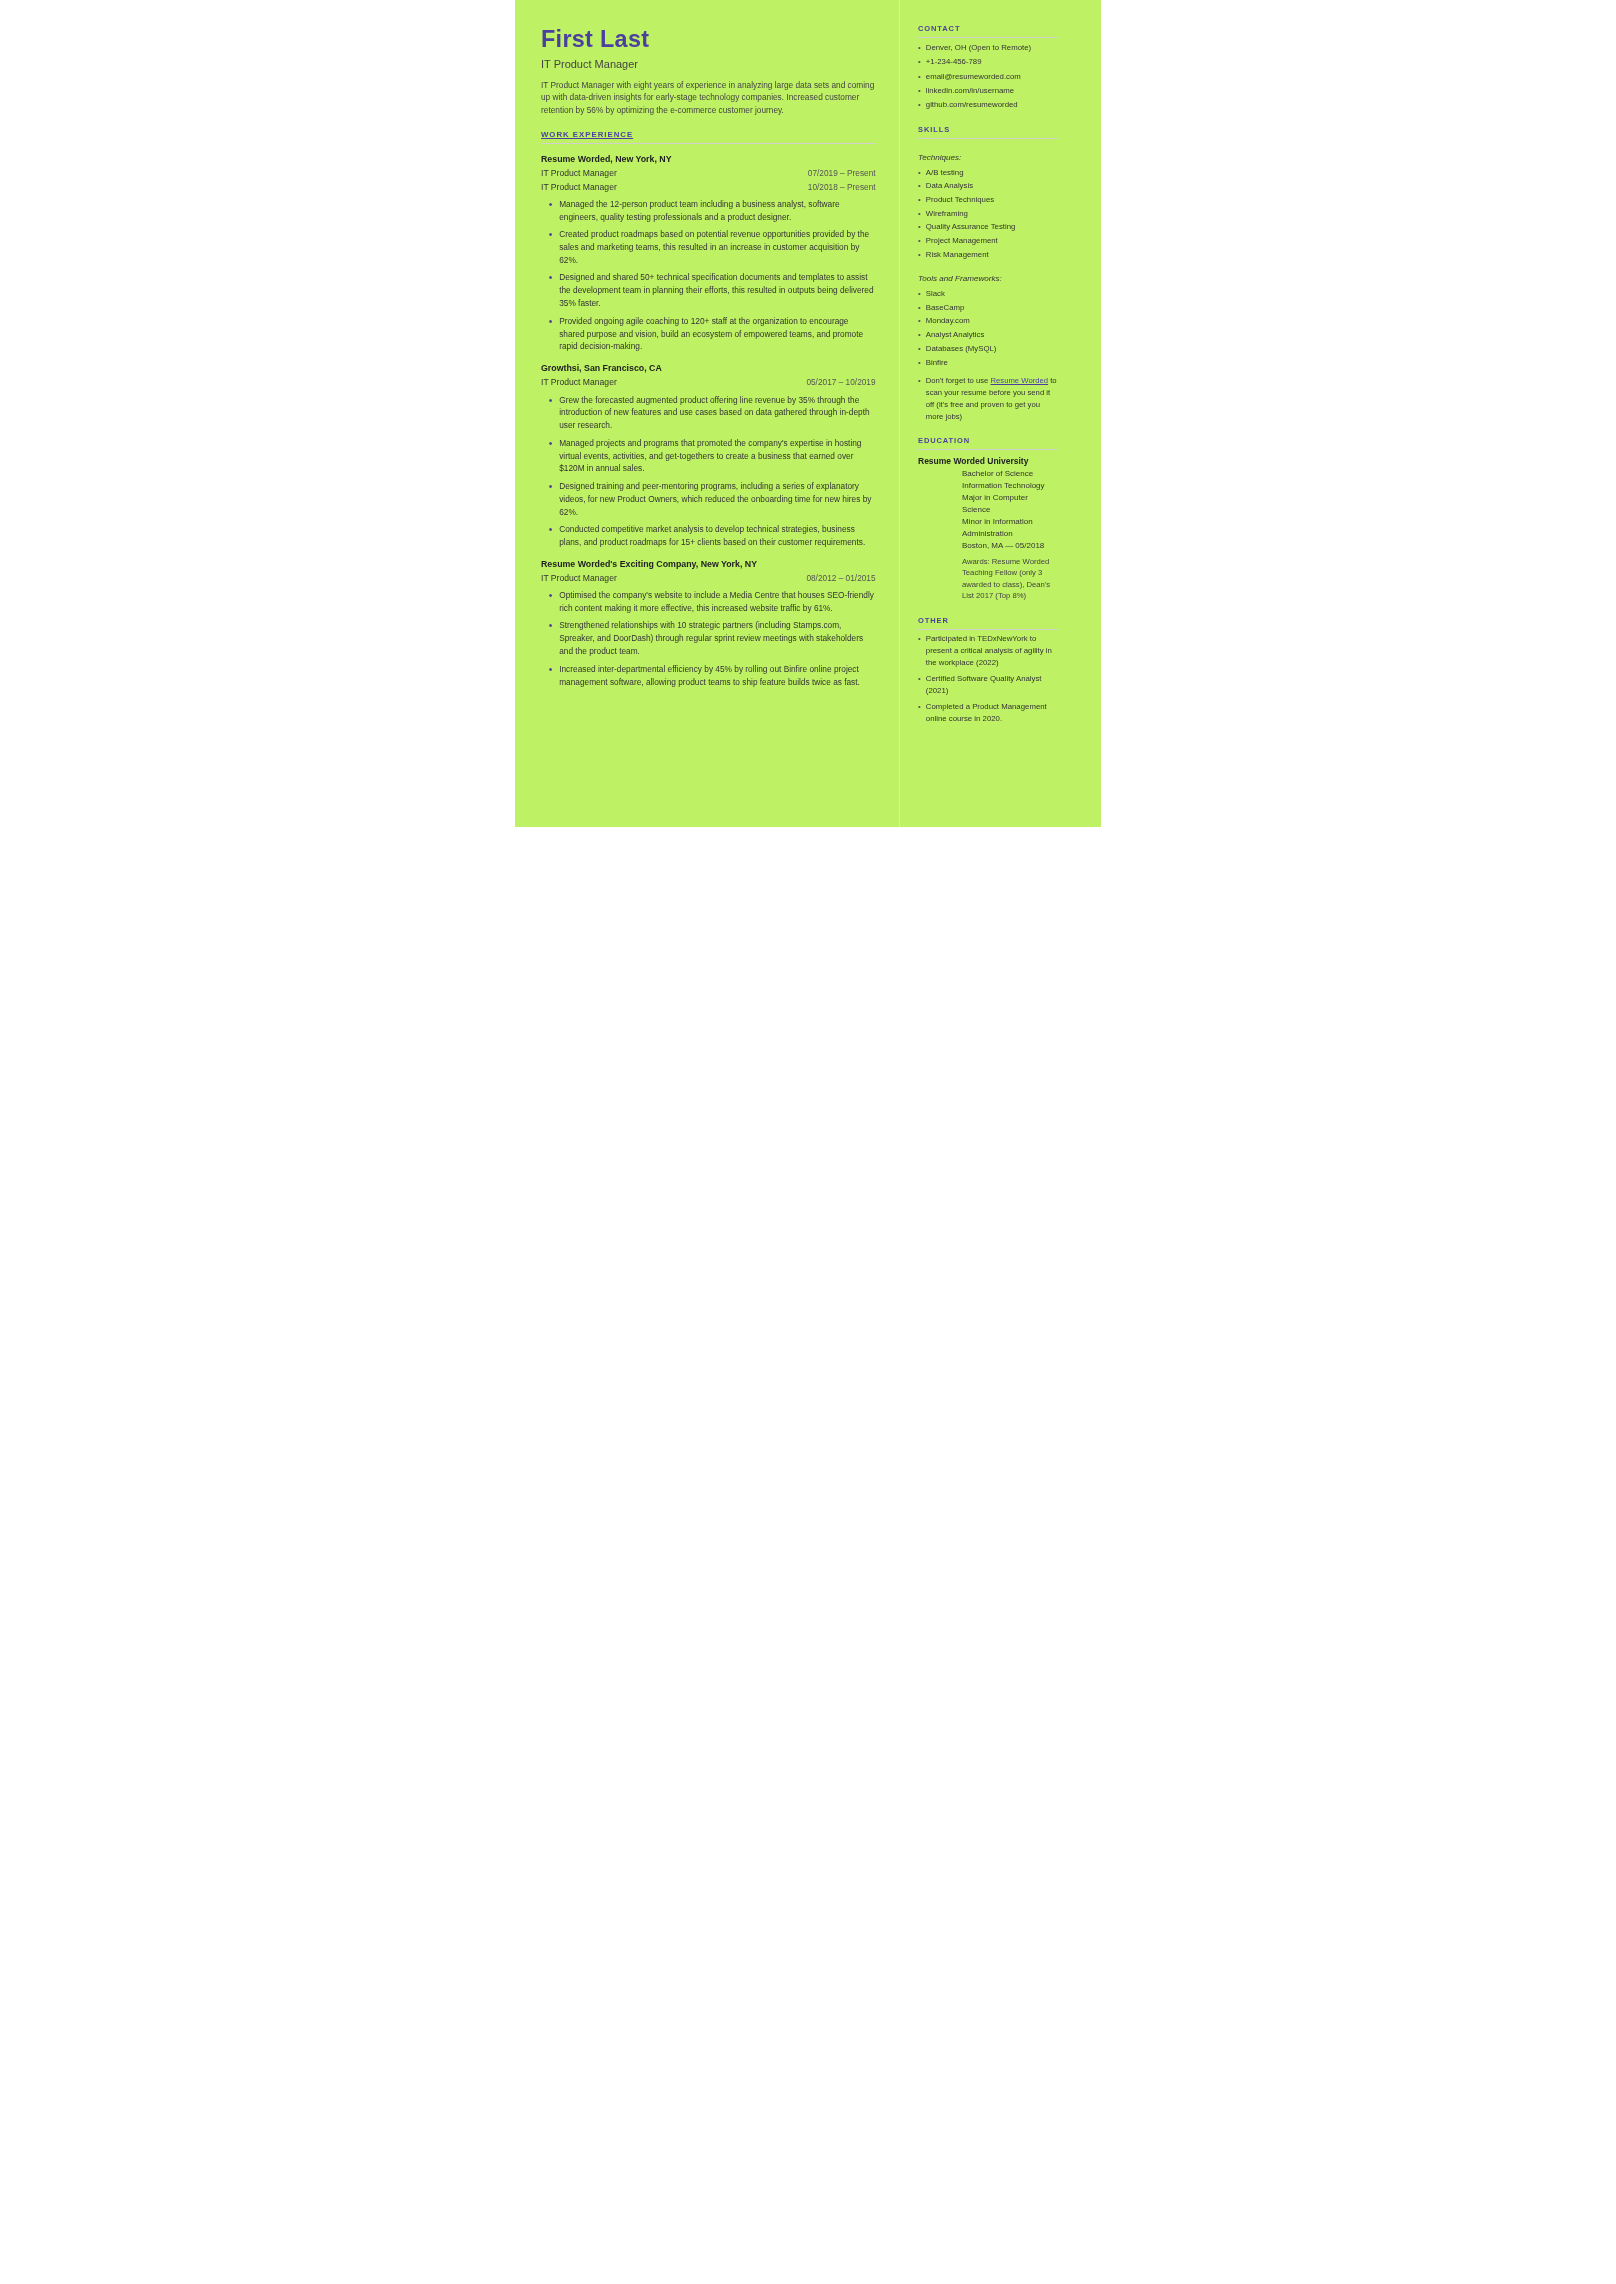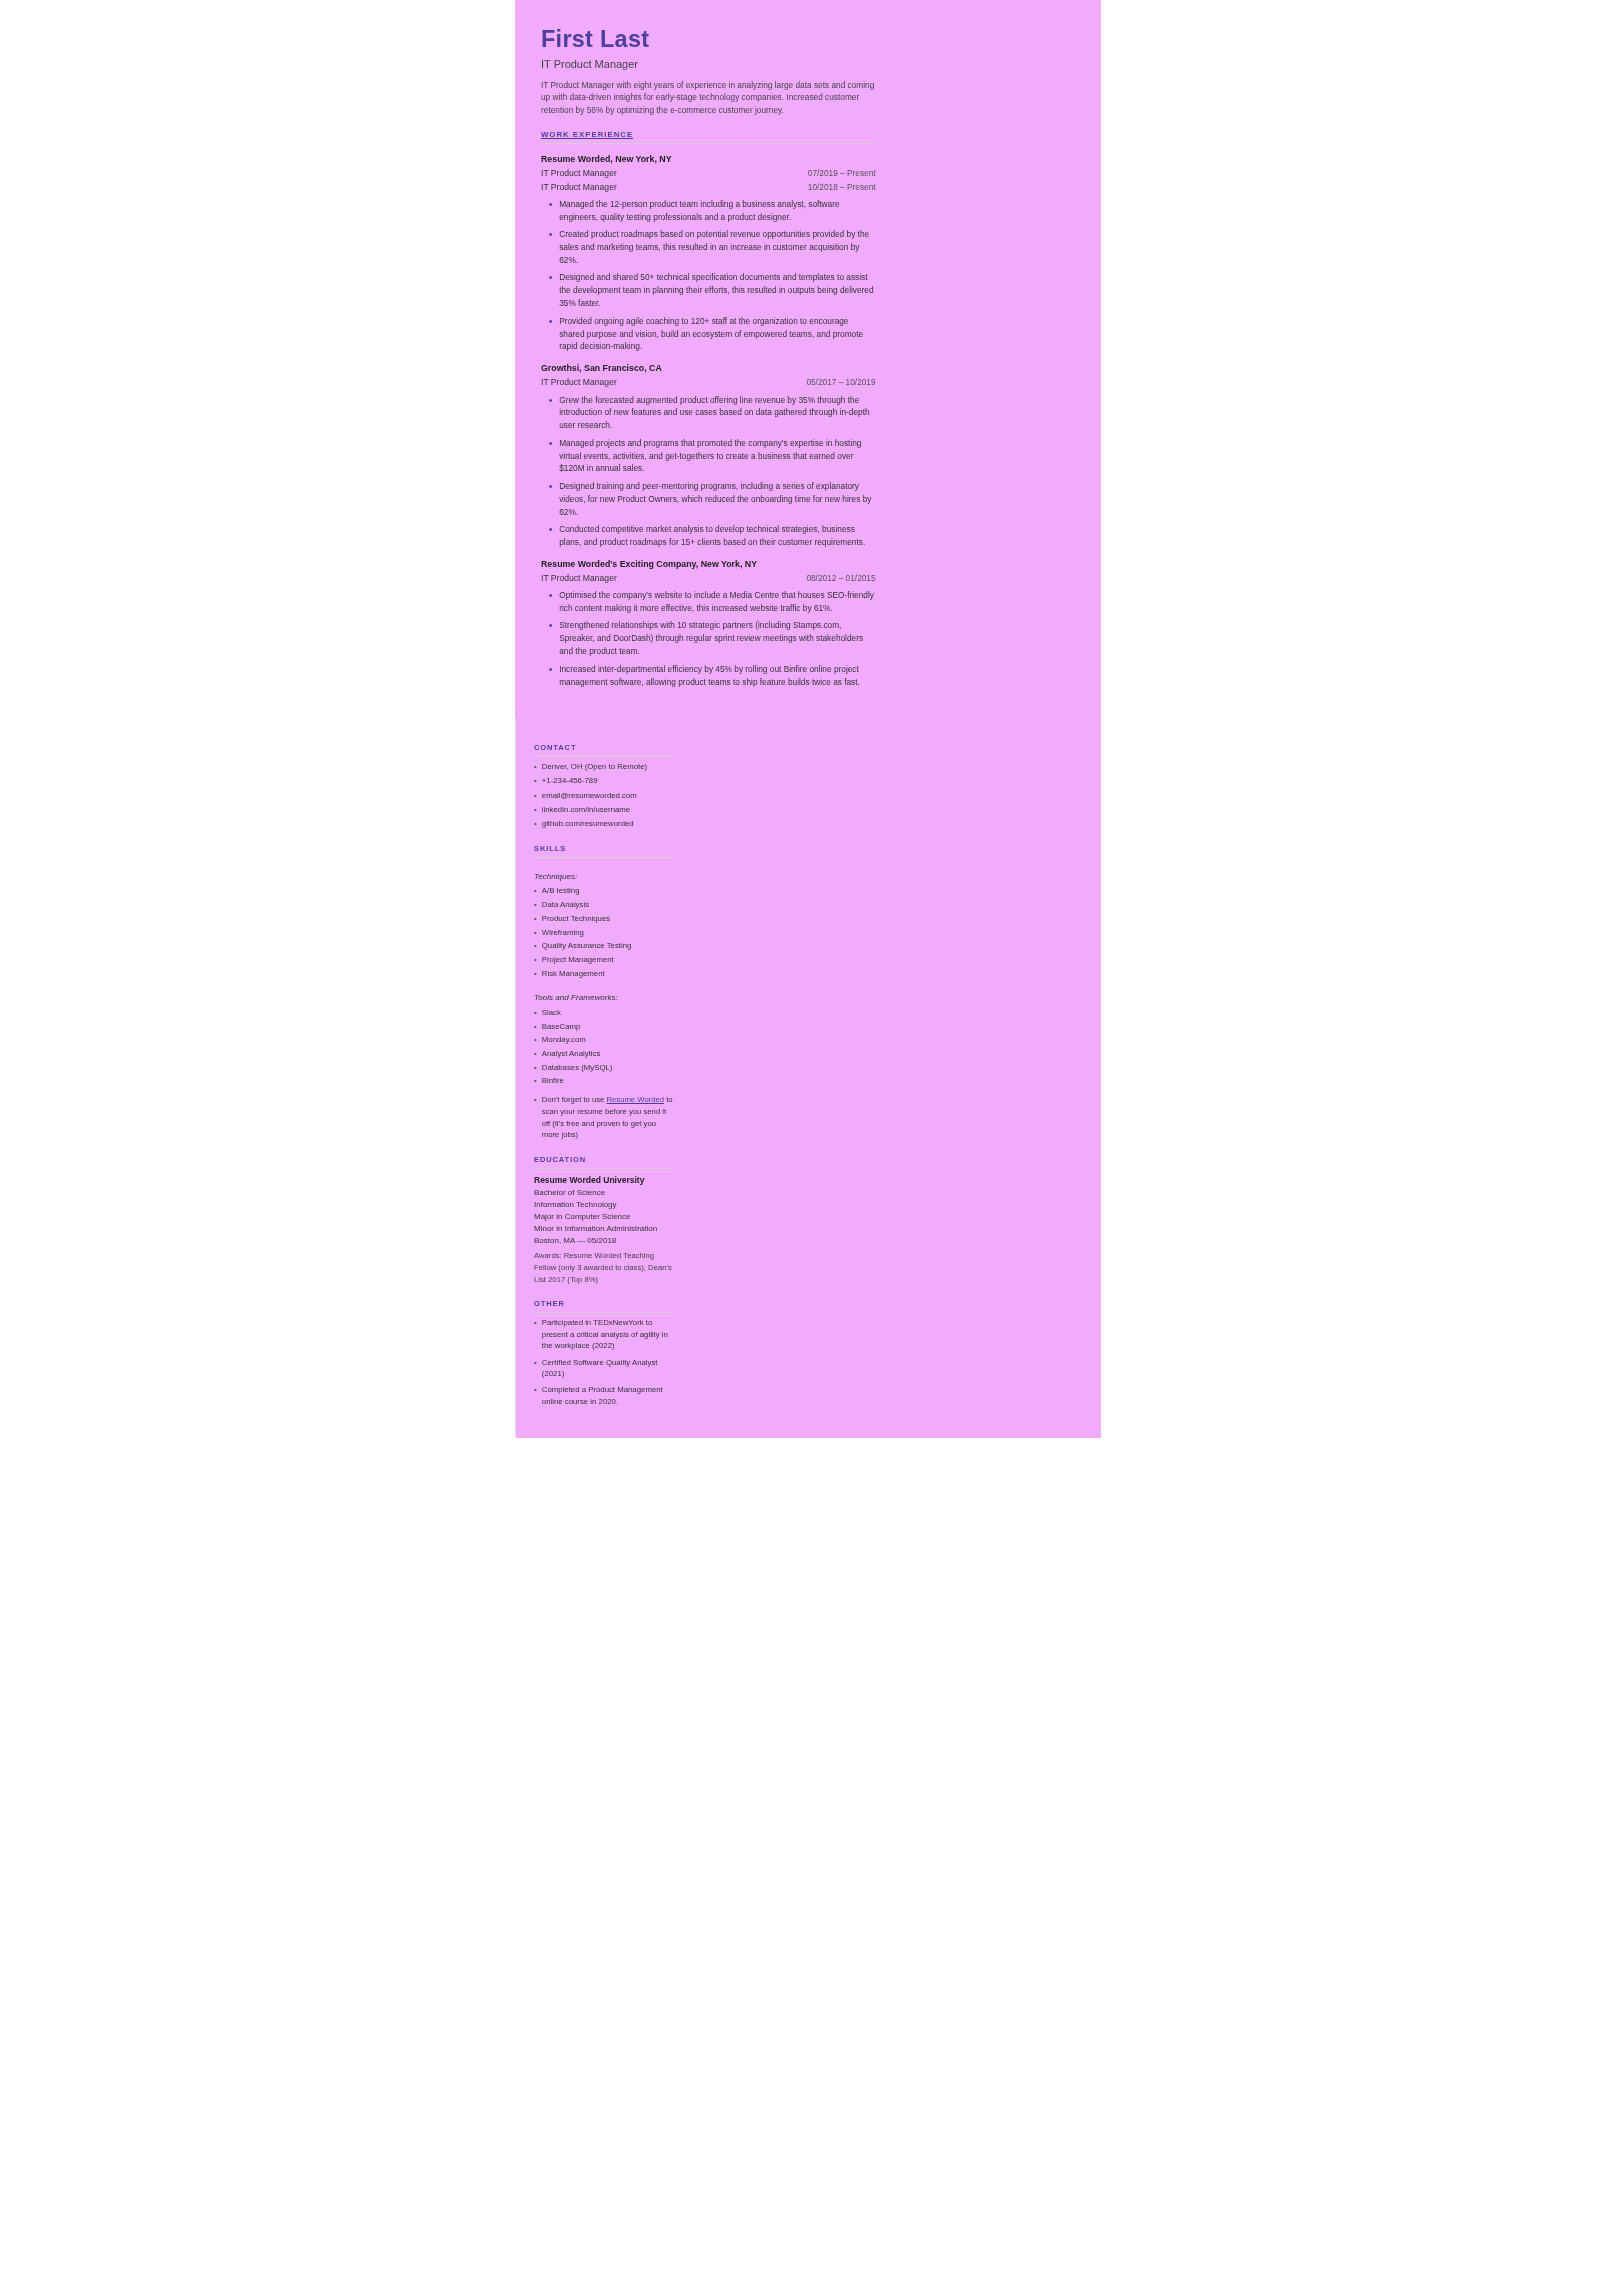--- a/index.html
+++ b/index.html
@@ -6,23 +6,22 @@
     body {
       font-family: Arial, sans-serif;
       background: #fff;
       color: #333;
       font-size: 8.8px;
       line-height: 1.5;
     }
     .page {
       width: 586px;
       margin: 0 auto;
-      background: #f0abfc;
+      background: #bef264;
       display: flex;
-      flex-direction: column;
       min-height: 827px;
     }
     .left-col {
       flex: 1 1 auto;
       padding: 26px 23.4px 26px 26px;
       max-width: 384px;
     }
     .right-col {
       width: 176px;
       min-width: 176px;
@@ -188,20 +187,21 @@
     .edu-org {
       font-weight: 700;
       font-size: 8.5px;
       color: #222;
       margin-top: 5.2px;
     }
     .edu-detail {
       font-size: 8px;
       color: #333;
       line-height: 1.5;
+      margin-left: 44px;
     }
     .other-list {
       list-style: none;
       padding: 0;
       margin: 0;
     }
     .other-list li {
       font-size: 7.8px;
       color: #333;
       margin-bottom: 4.6px;

